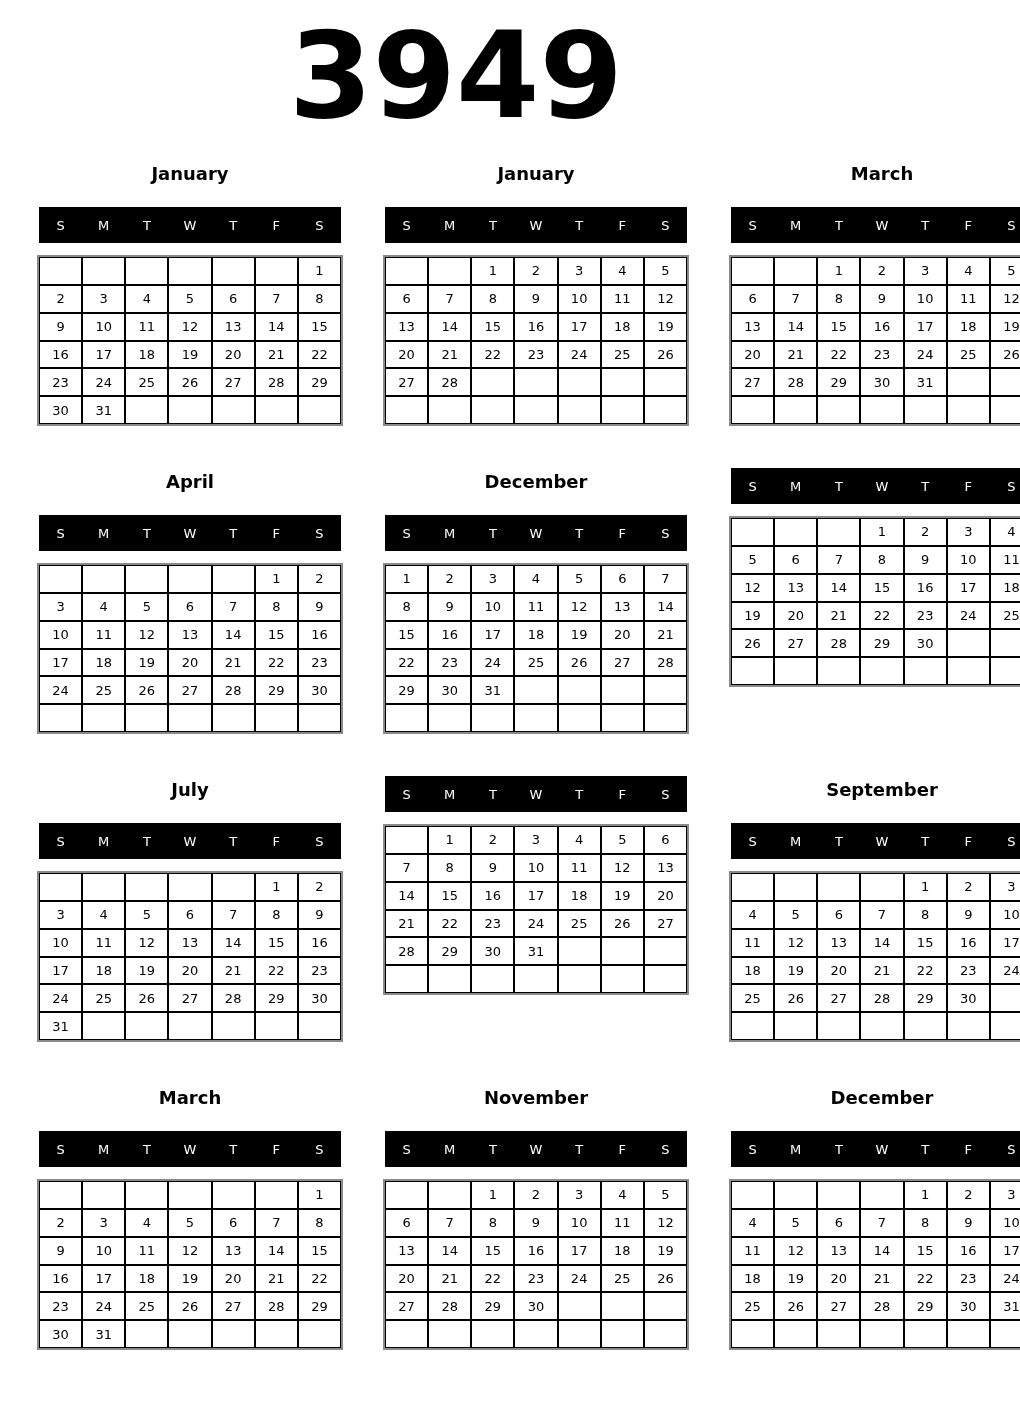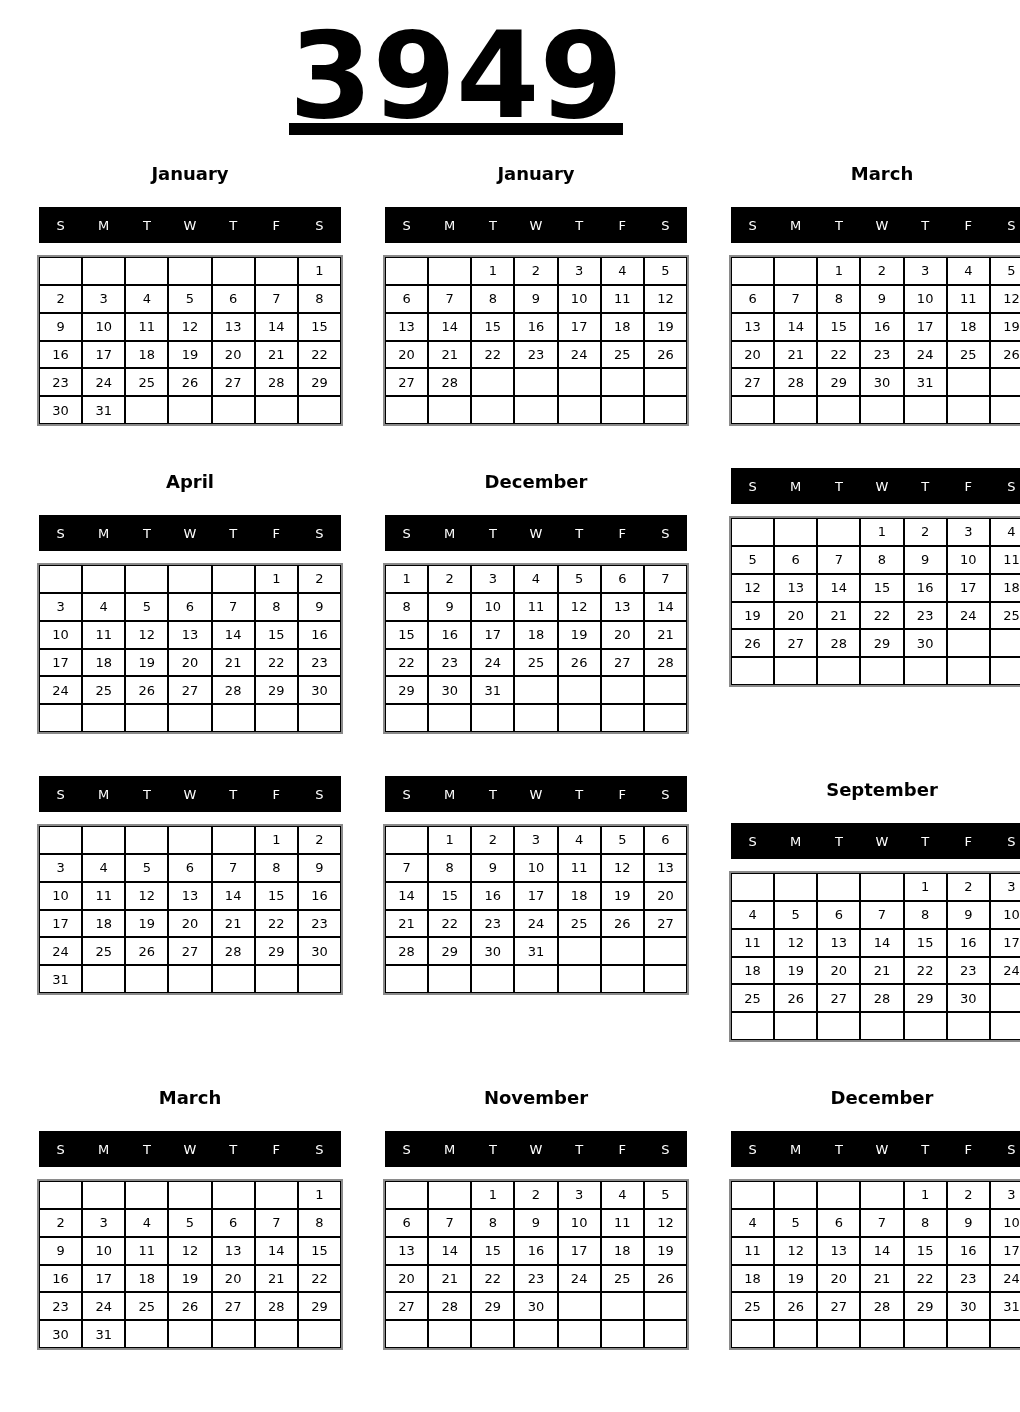--- a/index.html
+++ b/index.html
@@ -24,21 +24,20 @@
     top: 0;
     left: 0;
     width: 912px;
     height: 150px;
     display: flex;
     align-items: center;
     justify-content: center;
     font-size: 120px;
     font-weight: bold;
     color: var(--text);
-    text-decoration: underline;
   }
   .calendar-grid {
     position: absolute;
     top: 160px;
     left: 39px;
     display: grid;
     grid-template-columns: repeat(3, 302px);
     column-gap: 20px;
     row-gap: 14px;
     gap: 44px;
@@ -425,20 +424,21 @@
         <div class="date-cell"></div>
         <div class="date-cell"></div>
         <div class="date-cell"></div>
         <div class="date-cell"></div>
         <div class="date-cell"></div>
         <div class="date-cell"></div>
       </div>
   </div>
 
   <div class="month">
+    <div class="month-title">July</div>
     <div class="dow-header">
         <div class="dow-cell">S</div>
         <div class="dow-cell">M</div>
         <div class="dow-cell">T</div>
         <div class="dow-cell">W</div>
         <div class="dow-cell">T</div>
         <div class="dow-cell">F</div>
         <div class="dow-cell">S</div>
       </div>
     <div class="date-grid">

